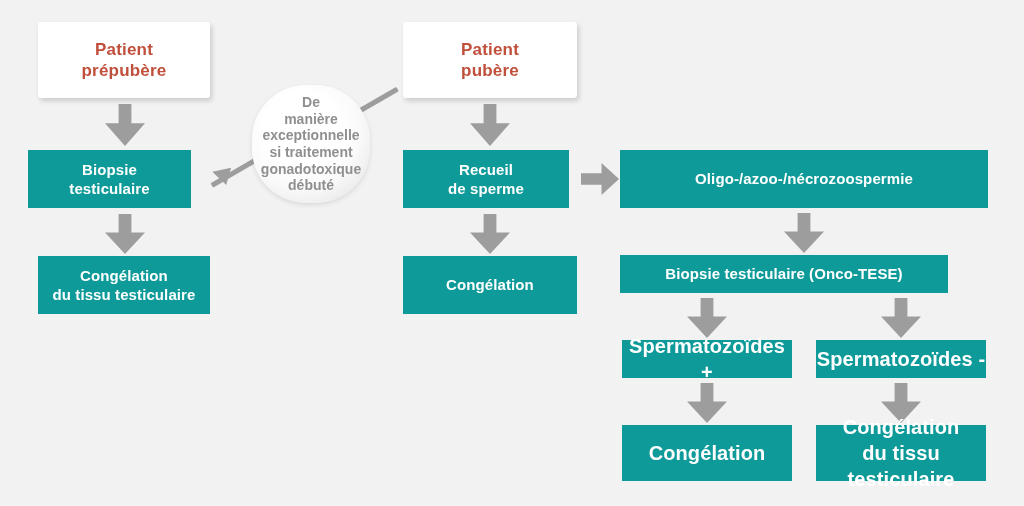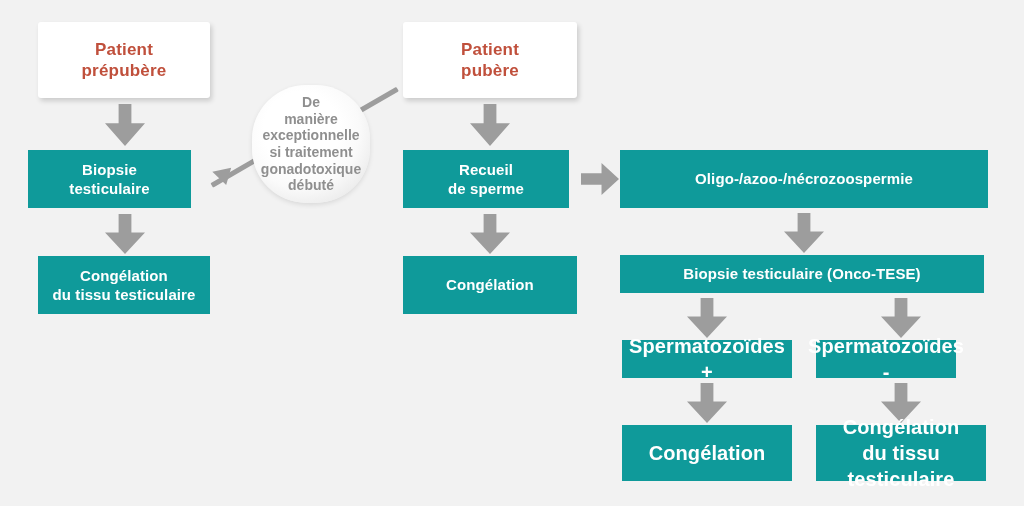--- a/index.html
+++ b/index.html
@@ -173,32 +173,32 @@
   </div>
 
   <div class="tbox" style="left:620px; top:150px; width:368px; height:58px;">
     <div>
       <div>Oligo-/azoo-/nécrozoospermie</div>
     </div>
   </div>
 
   <div class="arrow-down" style="left:784px; top:213px; width:40px; height:40px;"></div>
 
-  <div class="tbox" style="left:620px; top:255px; width:364px; height:38px;">
+  <div class="tbox" style="left:620px; top:255px; width:328px; height:38px;">
     <div>Biopsie testiculaire (Onco-TESE)</div>
   </div>
 
   <div class="arrow-down" style="left:687px; top:298px; width:40px; height:40px;"></div>
   <div class="arrow-down" style="left:881px; top:298px; width:40px; height:40px;"></div>
 
   <div class="tbox small" style="left:622px; top:340px; width:170px; height:38px;">
     <div>Spermatozoïdes +</div>
   </div>
 
-  <div class="tbox small" style="left:816px; top:340px; width:140px; height:38px;">
+  <div class="tbox small" style="left:816px; top:340px; width:170px; height:38px;">
     <div>Spermatozoïdes -</div>
   </div>
 
   <div class="arrow-down" style="left:687px; top:383px; width:40px; height:40px;"></div>
   <div class="arrow-down" style="left:881px; top:383px; width:40px; height:40px;"></div>
 
   <div class="tbox small" style="left:622px; top:425px; width:170px; height:56px;">
     <div>
       <div>Congélation</div>
     </div>

